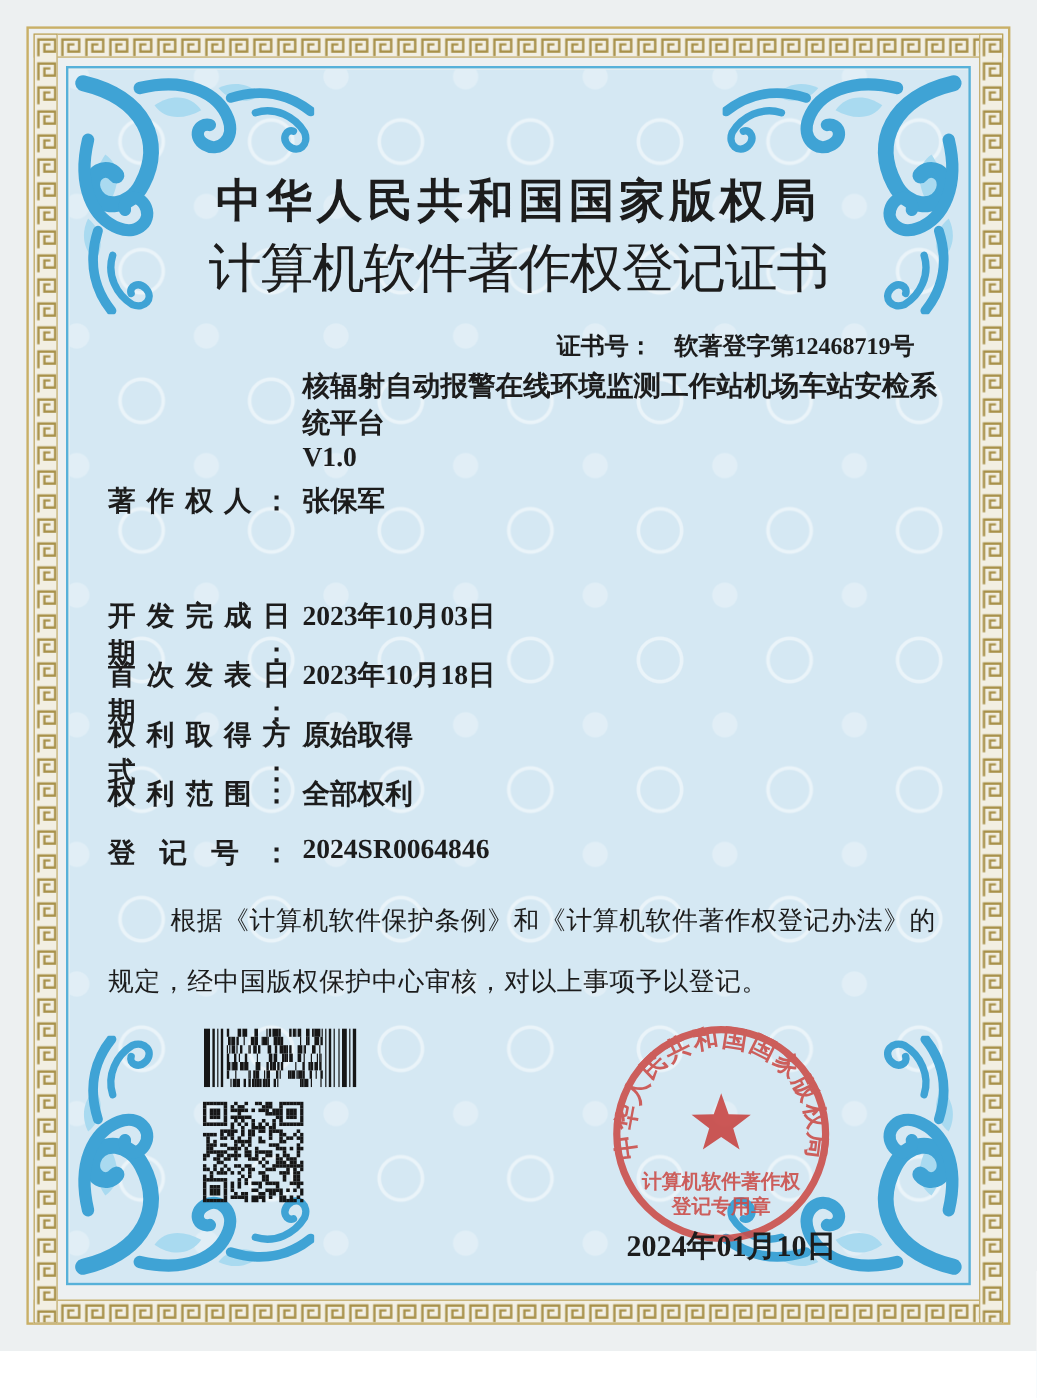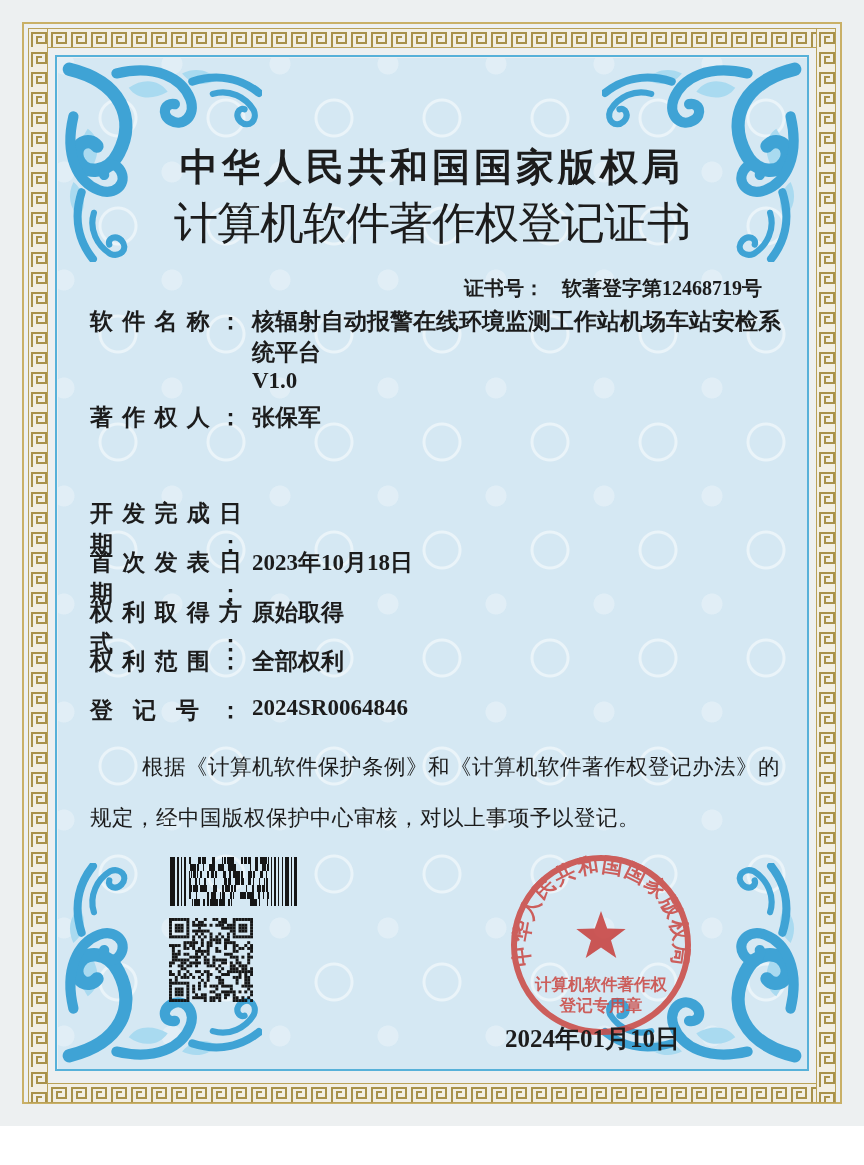--- a/index.html
+++ b/index.html
@@ -38,21 +38,21 @@
   .certno .cgap{display:inline-block;width:18px}
   .lab{left:90px;width:152px;font-size:23px;font-weight:700;
        text-align:justify;text-align-last:justify;white-space:nowrap1}
   .val{left:252px;font-size:23px;font-weight:700;white-space:nowrap}
   .st{font-size:21.5px;font-weight:400;letter-spacing:.5px;white-space:nowrap}
   #stmt1{top:752px;left:142px}
   #stmt2{top:803px;left:90px}
   .barcode{position:absolute;left:170px;top:857px;z-index:4}
   .qrcode{position:absolute;left:169px;top:918px;z-index:4}
   .seal{position:absolute;left:506px;top:850px;width:190px;height:190px;z-index:5}
-  .issuedate{top:1022px;left:505px;width:192px;text-align:left;
+  .issuedate{top:1022px;left:505px;width:192px;text-align:right;
              font-size:25px;font-weight:700;z-index:6}
   .defs{position:absolute;width:0;height:0;overflow:hidden}
 </style>
 </head>
 <body>
 
 <svg class="defs" aria-hidden="true">
   <defs>
     <pattern id="meander" width="20" height="20" patternUnits="userSpaceOnUse">
       <rect width="20" height="20" fill="#f2efe3"></rect>
@@ -119,29 +119,29 @@
       <use href="#cornerFlourish"></use>
     </svg>
 
   <div id="title1" class="txt t-center">中华人民共和国国家版权局</div>
   <div id="title2" class="txt t-center">计算机软件著作权登记证书</div>
 
   <div class="txt certno">
     <span>证书号：</span><span class="cgap"></span><span>软著登字第12468719号</span>
   </div>
 
-  <div class="txt lab" style="top:306px">软件名称：</div>
   <div class="txt val" style="top:306px">核辐射自动报警在线环境监测工作站机场车站安检系</div>
   <div class="txt val" style="top:337px">统平台</div>
   <div class="txt val" style="top:368px">V1.0</div>
 
   <div class="txt lab" style="top:402px">著作权人：</div>
   <div class="txt val" style="top:402px">张保军</div>
 
   <div class="txt lab" style="top:498px">开发完成日期：</div>
+  <div class="txt val" style="top:498px">2023年10月03日</div>
 
   <div class="txt lab" style="top:547px">首次发表日期：</div>
   <div class="txt val" style="top:547px">2023年10月18日</div>
 
   <div class="txt lab" style="top:597px">权利取得方式：</div>
   <div class="txt val" style="top:597px">原始取得</div>
 
   <div class="txt lab" style="top:646px">权利范围：</div>
   <div class="txt val" style="top:646px">全部权利</div>
 

